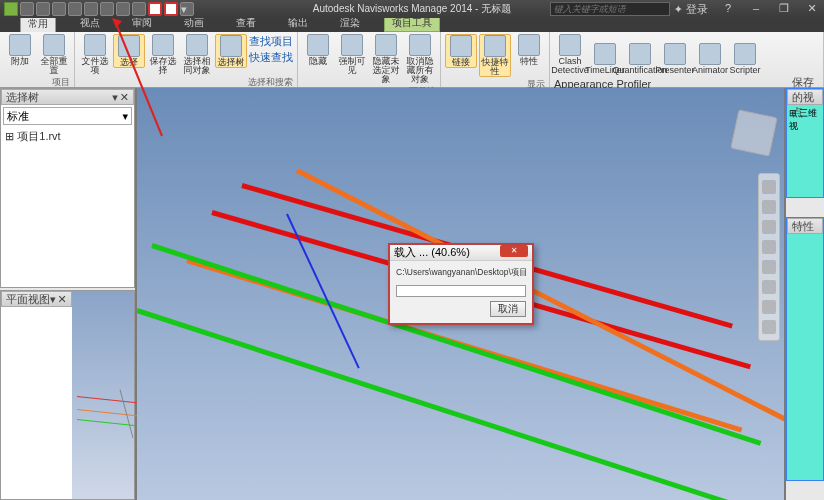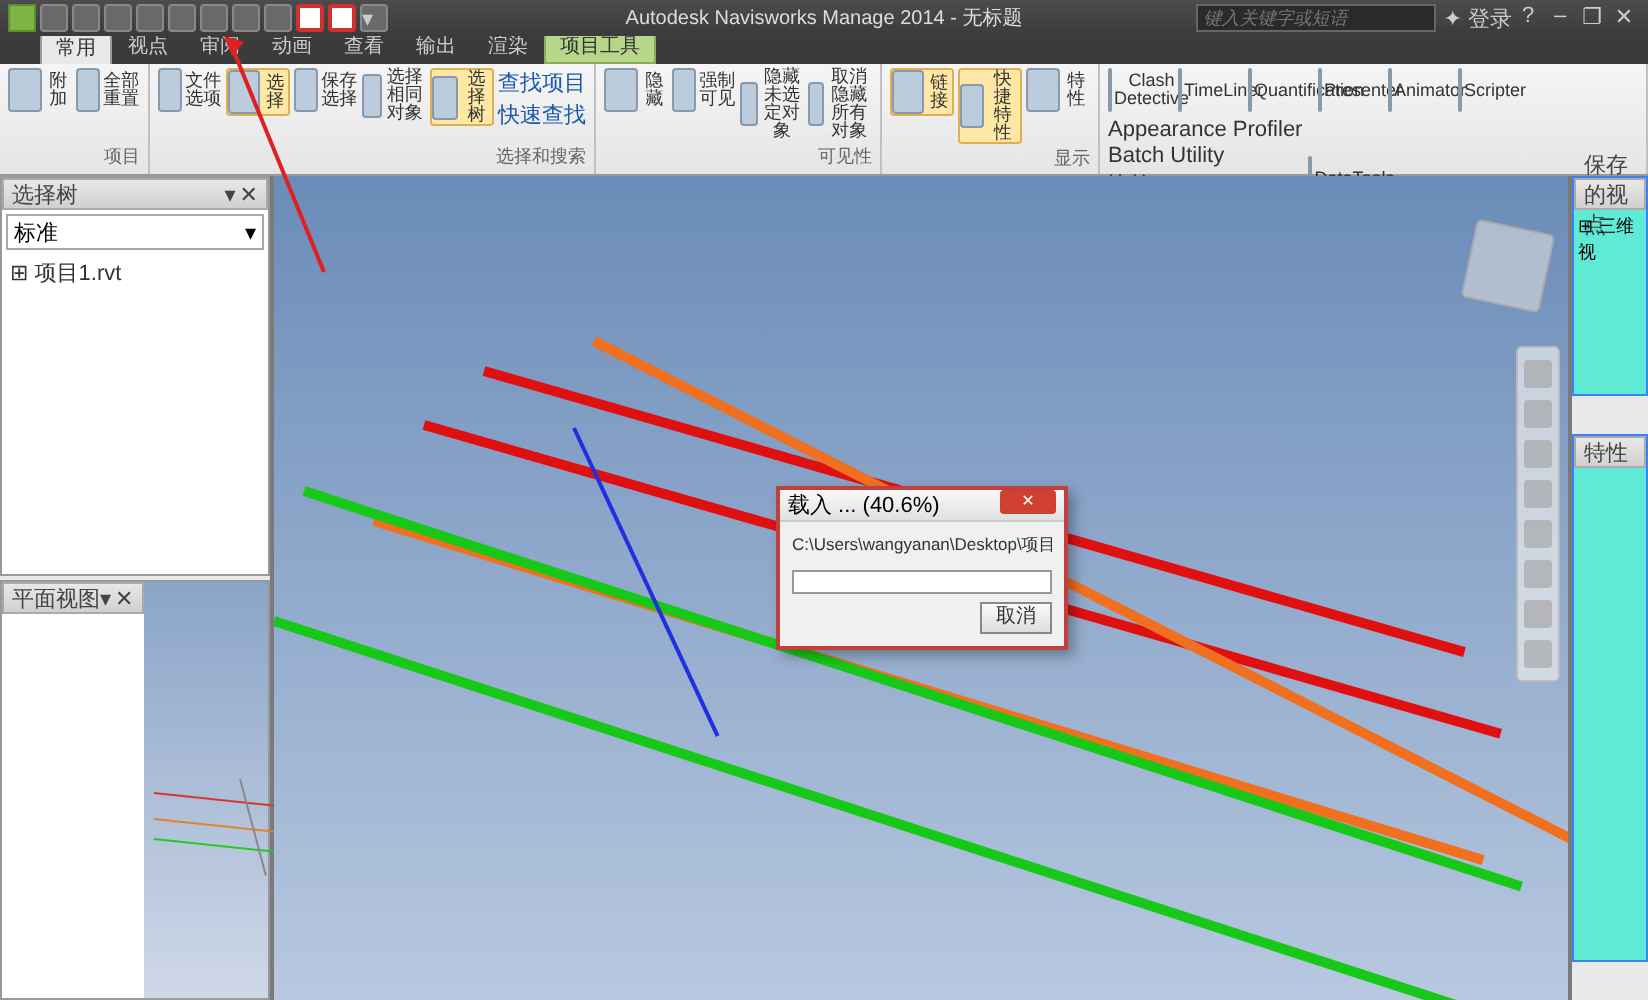--- a/index.html
+++ b/index.html
@@ -3,31 +3,31 @@
 <meta charset="utf-8">
 <style>
 *{box-sizing:border-box;margin:0;padding:0;font-family:"Microsoft YaHei",Arial,sans-serif;font-size:11px}
 body{width:824px;height:500px;background:#5a5a5a;overflow:hidden;position:relative}
 .titlebar{height:18px;background:linear-gradient(#4c4c4c,#3b3b3b);display:flex;align-items:center;color:#ccc;position:relative}
 .qat{display:flex;align-items:center;gap:2px;padding:0 4px;height:100%}
 .qat-icon{width:14px;height:14px;background:#6a6a6a;border:1px solid #888;border-radius:2px}
 .nw-logo{width:14px;height:14px;background:#7cb342;border:1px solid #5a9030}
 .title-text{position:absolute;left:50%;transform:translateX(-50%);font-size:10px;color:#ddd}
 .search-box{margin-left:auto;width:120px;height:14px;background:#2a2a2a;border:1px solid #666;color:#888;font-size:9px;padding:0 3px;font-style:italic}
-.win-controls{display:flex;gap:0;padding:0 4px;color:#ccc}
+.win-controls{display:flex;gap:12px;padding:0 4px;color:#ccc}
 .win-btn{width:16px;text-align:center;cursor:default}
-.ribbon-tabs{height:14px;background:#3b3b3b;display:flex;align-items:flex-end;padding-left:20px;gap:0}
+.ribbon-tabs{height:14px;background:#3b3b3b;display:flex;align-items:flex-end;padding-left:20px;gap:16px}
 .rtab{padding:1px 7px;color:#ccc;font-size:10px;border:1px solid transparent;cursor:default}
 .rtab.active{background:#e8e8e8;color:#333;border:1px solid #999;border-bottom:none}
 .rtab.ctx{background:#b8d68a;color:#333;border:1px solid #8aaa5c}
 .ribbon{height:56px;background:linear-gradient(#f5f5f5,#e5e5e5);border-bottom:1px solid #999;display:flex;position:relative}
 .panel{border-right:1px solid #c0c0c0;padding:2px 4px;display:flex;flex-direction:column;justify-content:space-between}
 .panel-body{display:flex;gap:2px;flex:1;align-items:flex-start}
 .panel-title{font-size:9px;color:#666;text-align:right;padding-top:1px}
-.big-btn{display:flex;flex-direction:row;align-items:center;width:32px;gap:1px;cursor:default}
+.big-btn{display:flex;flex-direction:column;align-items:center;width:32px;gap:1px;cursor:default}
 .big-btn.sel{background:#ffe8a6;border:1px solid #e0b050;border-radius:2px}
 .big-ico{width:22px;height:22px;background:#bcd;border:1px solid #89a;border-radius:2px}
 .big-lbl{font-size:9px;color:#333;line-height:1;text-align:center}
 .left-col{position:absolute;left:0;top:88px;width:137px;bottom:0;display:flex;flex-direction:column;background:#e8e8e8;border-right:2px solid #7a7a7a}
 .panel-hdr{height:16px;background:linear-gradient(#e8e8e8,#d0d0d0);border:1px solid #aaa;display:flex;align-items:center;padding:0 4px;font-size:10px;color:#444;justify-content:space-between}
 .panel-hdr .icons{display:flex;gap:2px}
 .sel-tree{flex:0 0 200px;display:flex;flex-direction:column;border:1px solid #999;background:#fff}
 .dropdown{height:18px;border:1px solid #aaa;margin:2px;font-size:10px;padding:0 3px;display:flex;align-items:center;justify-content:space-between;background:#fff}
 .tree-body{flex:1;background:#fff;padding:2px 4px;font-size:10px;color:#333}
 .plan-view{flex:1;display:flex;border:1px solid #999;background:#fff;margin-top:2px}

